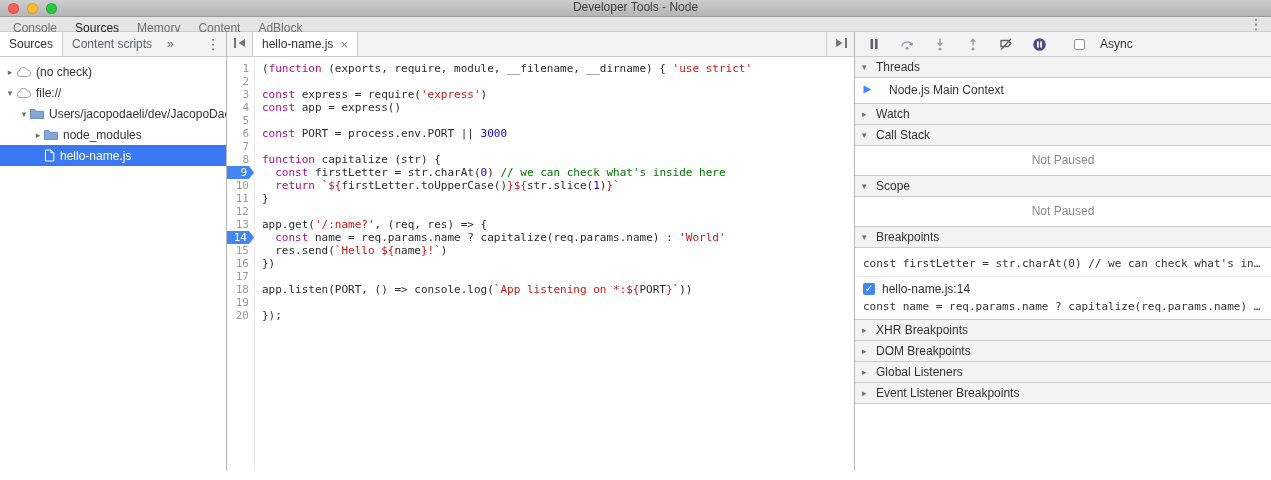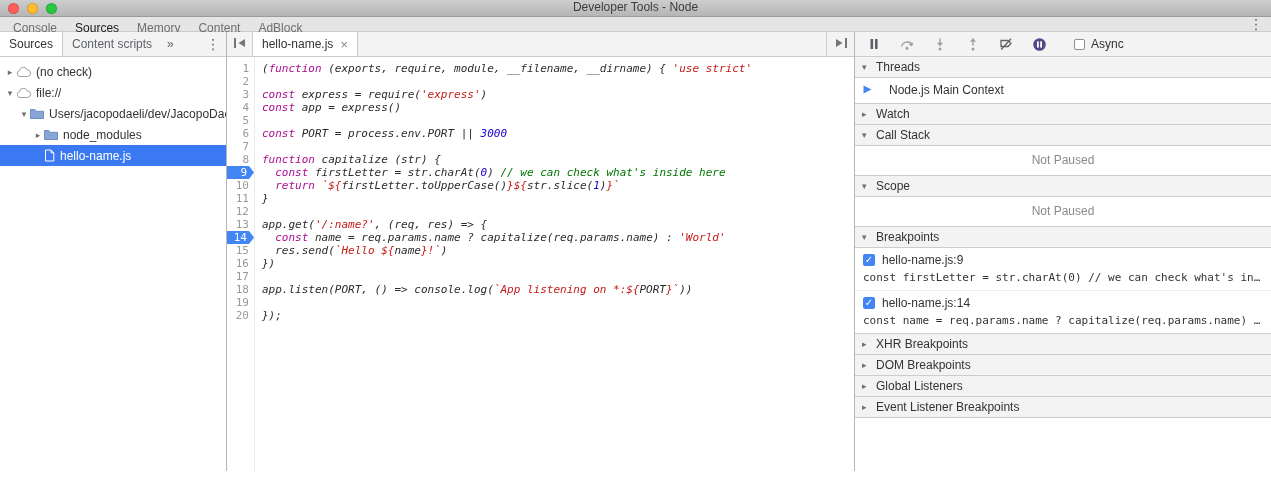--- a/index.html
+++ b/index.html
@@ -50,28 +50,28 @@
   .tab-close{color:#888;font-size:13px;line-height:13px;}
   .toolbar-spacer{flex:1;}
   .right-toggle{width:28px;height:100%;display:flex;align-items:center;justify-content:center;border-left:1px solid #ccc;}
   .code-area{flex:1;display:flex;overflow:hidden;background:#fff;}
   .gutter{width:28px;flex:none;padding-top:5px;border-right:1px solid #ececec;
           font-family:"DejaVu Sans Mono",monospace;font-size:11px;color:#9a9a9a;}
   .ln{height:13px;line-height:13px;text-align:right;padding-right:5px;}
   .ln.bp{background:var(--accent-blue);color:#fff;padding-right:7px;
          clip-path:polygon(0 0,calc(100% - 5px) 0,100% 50%,calc(100% - 5px) 100%,0 100%);}
   .code{flex:1;padding-top:5px;padding-left:7px;font-family:"DejaVu Sans Mono",monospace;
-        font-size:11px;line-height:13px;white-space:pre;color:#2b2b2b;overflow:hidden;font-style:italic;}
+        font-size:11px;line-height:13px;white-space:pre;color:#2b2b2b;overflow:hidden;}
   .line{height:13px;}
   .k{color:var(--keyword);} .s{color:var(--string);} .c{color:var(--comment);} .n{color:var(--number);}
   
   .debug-panel{width:416px;flex:none;display:flex;flex-direction:column;overflow:hidden;}
   .debug-toolbar{padding-left:11px;gap:17px;}
   .dbg-btn{width:16px;height:16px;display:flex;align-items:center;justify-content:center;}
-  .async-wrap{display:flex;align-items:center;gap:6px;margin-left:10px;}
+  .async-wrap{display:flex;align-items:center;gap:15px;margin-left:10px;}
   .async-check{width:11px;height:11px;border:1px solid #8f8f8f;border-radius:2px;background:#fff;}
   .section-header{height:21px;background:#f3f3f3;border-bottom:1px solid #ccc;display:flex;
                   align-items:center;gap:5px;padding-left:7px;color:#333;}
   .tri{font-size:9px;color:#6e6e6e;width:9px;}
   .section-content{background:#fff;border-bottom:1px solid #ccc;}
   .thread-item{display:flex;align-items:center;gap:17px;padding:5px 8px 6px;}
   .not-paused{color:#8a8a8a;text-align:center;padding:7px 0 8px;}
   .bp-entry{padding:5px 8px 6px;}
   .bp-entry + .bp-entry{border-top:1px solid #ededed;}
   .bp-row{display:flex;align-items:center;gap:7px;}
@@ -301,24 +301,20 @@
             <div class="not-paused">Not Paused</div>
           </div>
         </div>
         <div class="section">
           <div class="section-header">
             <span class="tri">▾</span>
             <span>Breakpoints</span>
           </div>
           <div class="section-content">
             <div class="bp-entry">
-              <div class="bp-row">
-                <span class="bp-check"></span>
-                <span>hello-name.js:9</span>
-              </div>
               <div class="bp-code">const firstLetter = str.charAt(0) // we can check what's inside here</div>
             </div>
             <div class="bp-entry">
               <div class="bp-row">
                 <span class="bp-check"></span>
                 <span>hello-name.js:14</span>
               </div>
               <div class="bp-code">const name = req.params.name ? capitalize(req.params.name) : 'World'</div>
             </div>
           </div>

